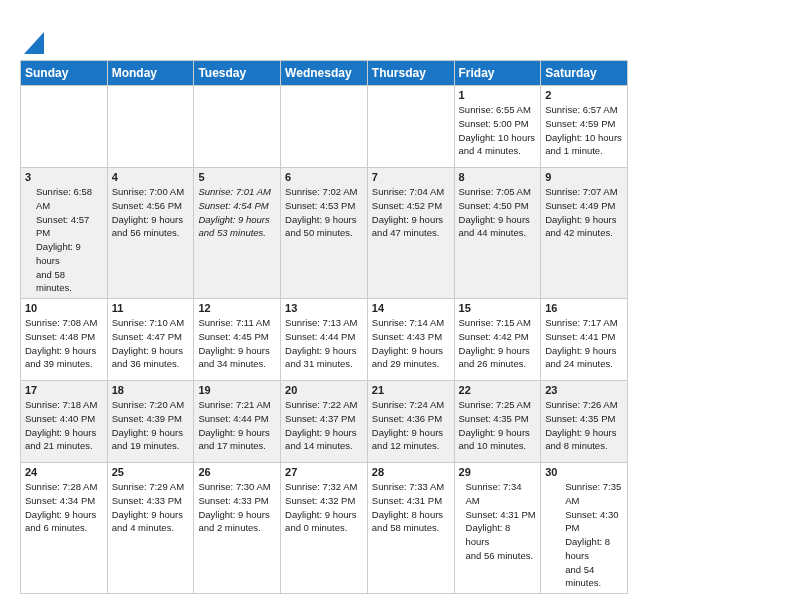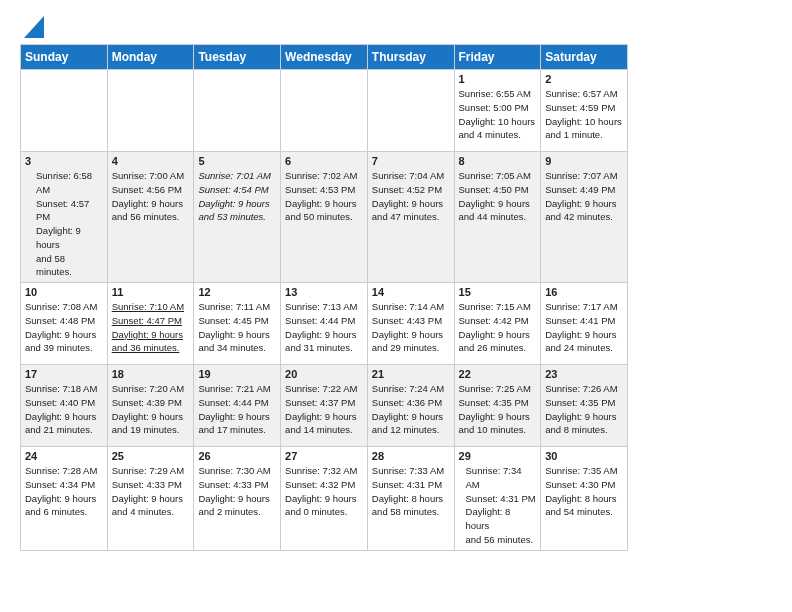--- a/index.html
+++ b/index.html
@@ -5,21 +5,21 @@
     * { margin: 0; padding: 0; box-sizing: border-box; }
     body {
       font-family: Arial, sans-serif;
       background: #fff;
       width: 792px;
       height: 612px;
       overflow: hidden;
     }
     .page {
       width: 648px;
-      padding: 16px 20px 10px 20px;
+      padding: 32px 20px 10px 20px;
     }
     .header {
       display: flex;
       align-items: flex-start;
       justify-content: space-between;
       margin-bottom: 8px;
     }
     .logo {
       display: flex;
       flex-direction: column;
@@ -186,21 +186,21 @@
         <tr>
           <td>
             <span class="day-num">10</span>
             <div class="day-info" style="white-space: pre-line;">Sunrise: 7:08 AM
 Sunset: 4:48 PM
 Daylight: 9 hours
 and 39 minutes.</div>
           </td>
           <td>
             <span class="day-num">11</span>
-            <div class="day-info" style="white-space: pre-line; text-decoration: underline;">Sunrise: 7:10 AM
+            <div class="day-info" style="white-space: pre-line;">Sunrise: 7:10 AM
 Sunset: 4:47 PM
 Daylight: 9 hours
 and 36 minutes.</div>
           </td>
           <td>
             <span class="day-num">12</span>
             <div class="day-info" style="white-space: pre-line;">Sunrise: 7:11 AM
 Sunset: 4:45 PM
 Daylight: 9 hours
 and 34 minutes.</div>
@@ -323,21 +323,21 @@
           </td>
           <td>
             <span class="day-num">29</span>
             <div class="day-info" style="white-space: pre-line; margin-left: 7px;">Sunrise: 7:34 AM
 Sunset: 4:31 PM
 Daylight: 8 hours
 and 56 minutes.</div>
           </td>
           <td>
             <span class="day-num">30</span>
-            <div class="day-info" style="white-space: pre-line;">Sunrise: 7:35 AM
+            <div class="day-info" style="white-space: pre-line; margin-left: 20px;">Sunrise: 7:35 AM
 Sunset: 4:30 PM
 Daylight: 8 hours
 and 54 minutes.</div>
           </td>
         </tr>
       </tbody>
   </table>
 </div>
 
 </body></html>

